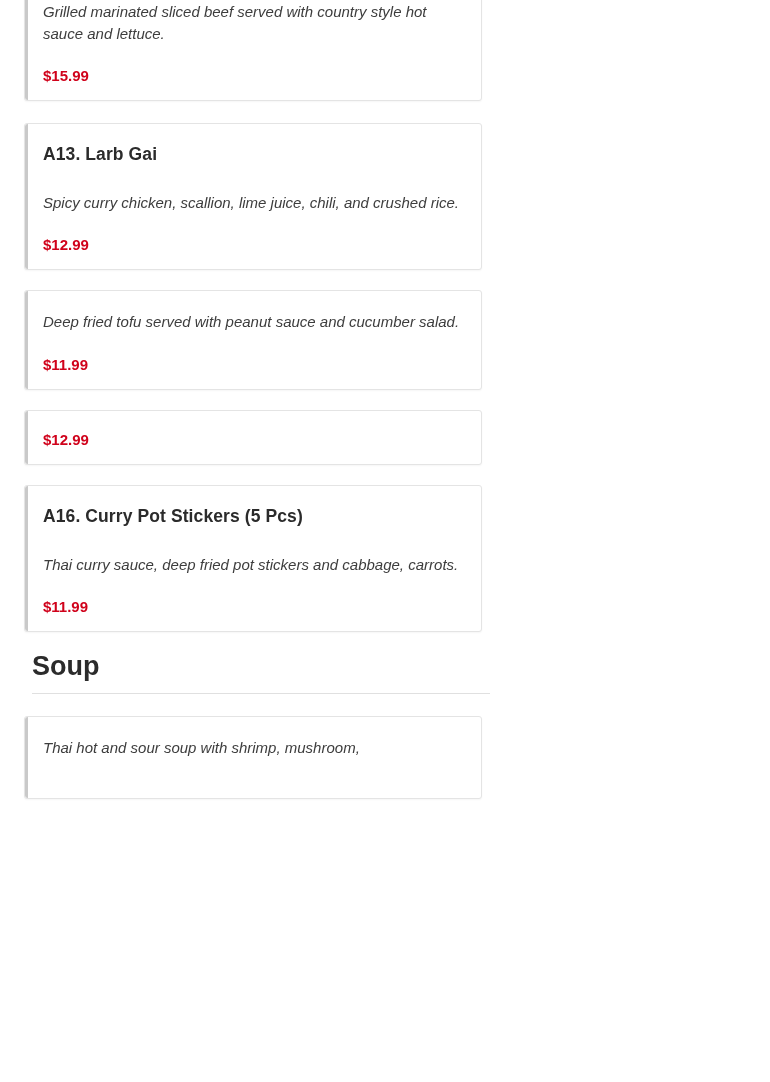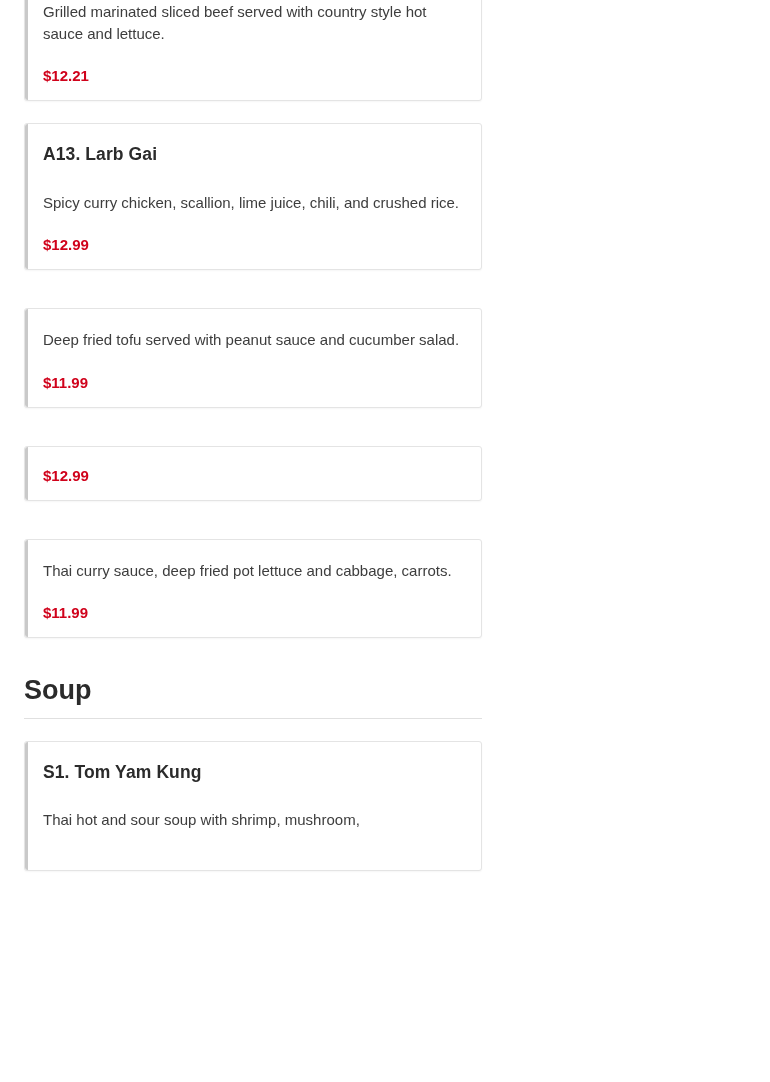--- a/index.html
+++ b/index.html
@@ -21,21 +21,21 @@
     margin-left: 24px;
     padding-top: 0;
   }
 
   
   .menu-card {
     position: relative;
     background: #ffffff;
     border: 1px solid #e4e4e4;
     border-radius: 3px;
-    margin-bottom: 38px;
+    margin-bottom: 20px;
     padding: 20px 18px 16px 18px;
     box-shadow: 0 1px 2px rgba(0,0,0,0.04);
   }
   .menu-card::before {
     content: "";
     position: absolute;
     left: 0;
     top: 0;
     bottom: 0;
     width: 3px;
@@ -59,31 +59,32 @@
     margin: 0 0 26px 0;
     line-height: 1.25;
     letter-spacing: 0.1px;
   }
   .item-desc {
     font-size: 15px;
     color: #3d3d3d;
     line-height: 1.48;
     margin: 0 0 22px 0;
     max-width: 418px;
+    font-style: italic;
   }
   .item-price {
     font-size: 15px;
     font-weight: bold;
     color: #d0021b;
     margin: 0;
   }
 
   
   .section-heading {
-    margin: 6px 0 0 0;
+    margin: 6px 0 0 8px;
     padding: 0 0 12px 0;
     width: 458px;
     border-bottom: 1px solid #e0e0e0;
   }
   .section-heading h2 {
     margin: 0;
     font-size: 27px;
     font-weight: bold;
     color: #2b2b2b;
     line-height: 1.1;
@@ -91,46 +92,46 @@
   .section-spacer { height: 22px; }
 </style>
 </head>
 <body>
 
 <div class="menu-column">
 
   <div class="menu-card clipped-top">
 
     <p class="item-desc">Grilled marinated sliced beef served with country style hot sauce and lettuce.</p>
-    <p class="item-price">$12.21</p>
+    <p class="item-price">$15.99</p>
   </div>
 
   <div class="menu-card">
     <h3 class="item-title">A13. Larb Gai</h3>
     <p class="item-desc">Spicy curry chicken, scallion, lime juice, chili, and crushed rice.</p>
     <p class="item-price">$12.99</p>
   </div>
 
   <div class="menu-card">
     <p class="item-desc">Deep fried tofu served with peanut sauce and cucumber salad.</p>
     <p class="item-price">$11.99</p>
   </div>
 
   <div class="menu-card">
     <p class="item-price">$12.99</p>
   </div>
 
   <div class="menu-card">
-    <p class="item-desc">Thai curry sauce, deep fried pot lettuce and cabbage, carrots.</p>
+    <h3 class="item-title">A16. Curry Pot Stickers (5 Pcs)</h3>
+    <p class="item-desc">Thai curry sauce, deep fried pot stickers and cabbage, carrots.</p>
     <p class="item-price">$11.99</p>
   </div>
 
   <div class="section-heading">
     <h2>Soup</h2>
   </div>
   <div class="section-spacer"></div>
 
   <div class="menu-card">
-    <h3 class="item-title">S1. Tom Yam Kung</h3>
     <p class="item-desc">Thai hot and sour soup with shrimp, mushroom,</p>
   </div>
 
 </div>
 
 </body></html>

